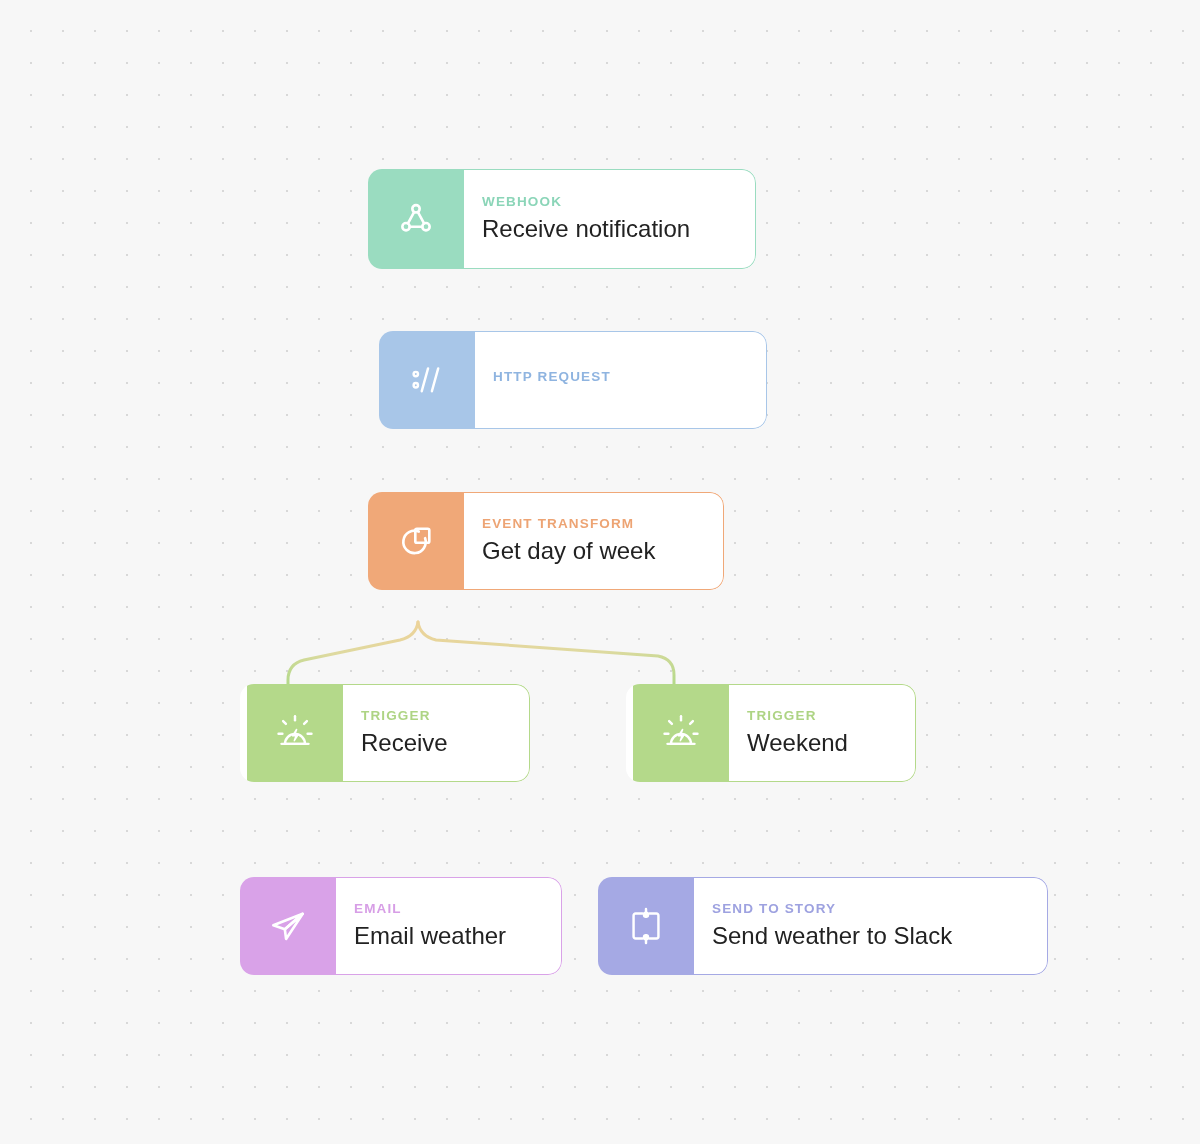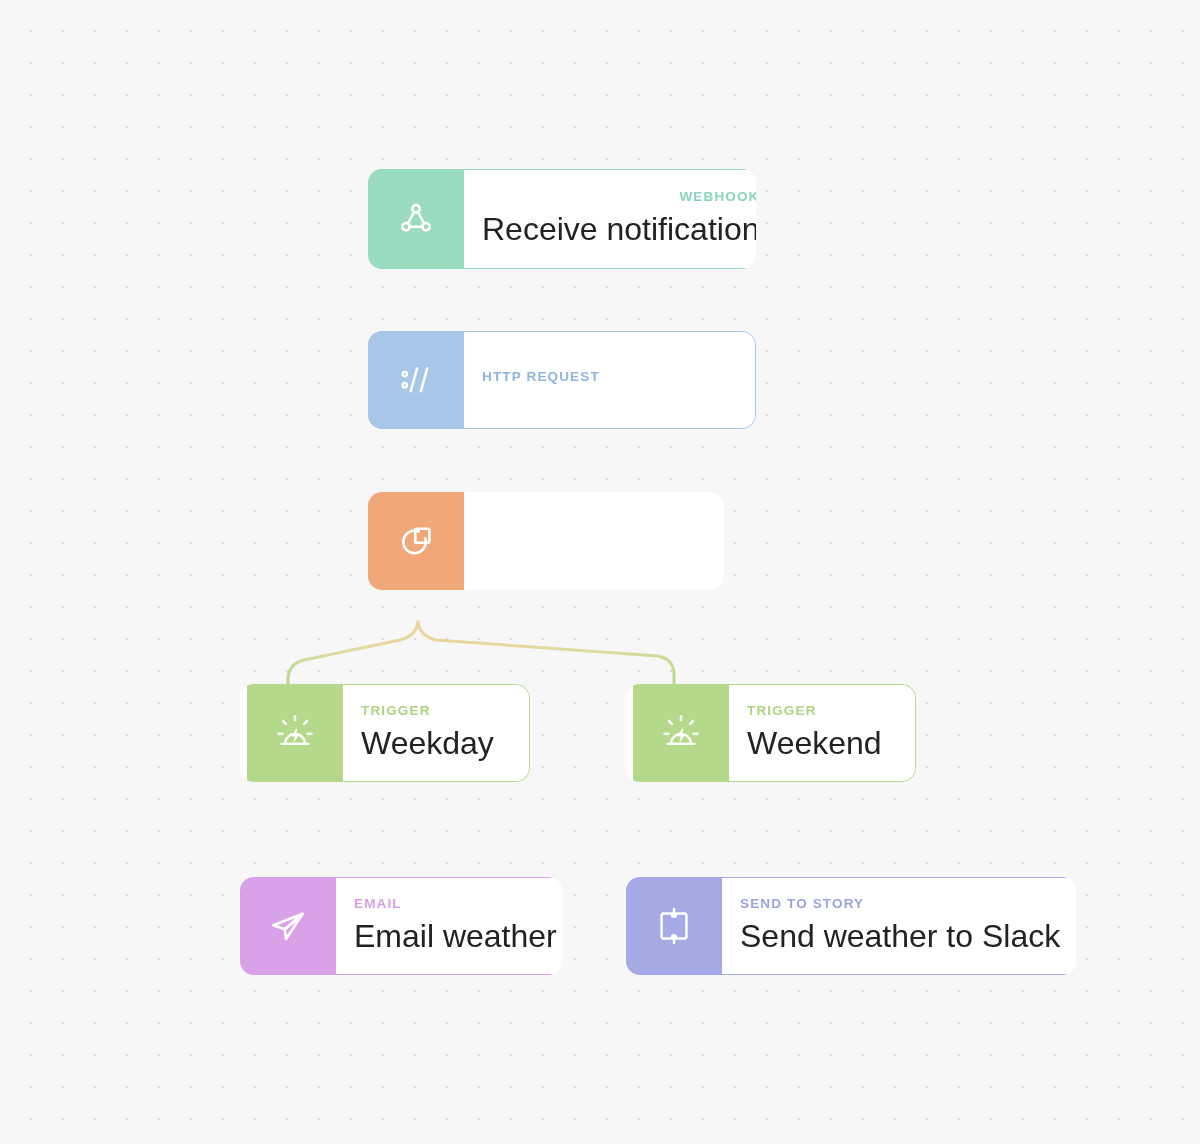--- a/index.html
+++ b/index.html
@@ -69,36 +69,36 @@
   }
   .node-kicker {
     font-size: 13.5px;
     font-weight: 700;
     letter-spacing: 1.15px;
     text-transform: uppercase;
     line-height: 1;
     margin-bottom: 7px;
   }
   .node-title {
-    font-size: 32px;
+    font-size: 24px;
     font-weight: 400;
     color: #222222;
     line-height: 1.15;
     white-space: nowrap;
   }
   .node-icon svg {
     display: block;
   }
 
   
   .theme-webhook  { border-color: #9adcc0; }
   .theme-webhook  .node-icon { background: #9adcc0; }
-  .theme-webhook  .node-kicker { color: #8bd5b8; text-align: right; }
-
-  .theme-http     { border-color: #a8c6e8; }
+  .theme-webhook  .node-kicker { color: #8bd5b8; }
+
+  .theme-http     { border-color: #a8c6e8; margin-left: 11px; }
   .theme-http     .node-icon { background: #a8c6e8; }
   .theme-http     .node-kicker { color: #8fb4e0; }
 
   .theme-event    { border-color: #f0a878; }
   .theme-event    .node-icon { background: #f0a878; }
   .theme-event    .node-kicker { color: #eda474; }
 
   .theme-trigger  { border-color: #b4d98a; padding-left: 7px; }
   .theme-trigger  .node-icon { background: #b4d98a; }
   .theme-trigger  .node-kicker { color: #aed484; }
@@ -111,21 +111,21 @@
   .theme-story    .node-icon { background: #a5a9e4; }
   .theme-story    .node-kicker { color: #9ea2e0; }
 
   
   #node-webhook { left: 368px; top: 169px;  width: 388px; height: 100px; }
   #node-http    { left: 368px; top: 331px;  width: 388px; height: 98px;  }
   #node-event   { left: 368px; top: 492px;  width: 356px; height: 98px;  }
   #node-weekend { left: 240px; top: 684px;  width: 290px; height: 98px;  }
   #node-weekday { left: 626px; top: 684px;  width: 290px; height: 98px;  }
   #node-email   { left: 240px; top: 877px;  width: 322px; height: 98px;  }
-  #node-story   { left: 626px; top: 877px;  width: 450px; height: 98px;  }
+  #node-story   { left: 598px; top: 877px;  width: 450px; height: 98px;  }
 </style>
 </head>
 <body>
 
 <div id="canvas">
 
   <svg id="edges" viewBox="0 0 1200 1144" width="1200" height="1144">
     <defs>
       <linearGradient id="g-webhook-http" x1="0" y1="0" x2="0" y2="1">
         <stop offset="0%" stop-color="#9adcc0"></stop>
@@ -205,39 +205,43 @@
       <div class="node-kicker">HTTP REQUEST</div>
     </div>
   </div>
 
   <div class="node theme-event" id="node-event">
     <div class="node-icon">
       <svg width="42" height="42" viewBox="0 0 24 24" fill="none" stroke="#ffffff" stroke-width="1.5" stroke-linecap="round" stroke-linejoin="round">
         <path d="M13.6 6.6 A 6.4 6.4 0 1 0 17.2 10.4"></path>
         <rect x="11.6" y="5.0" width="8.0" height="8.0" rx="0.9"></rect>
       </svg>
+    </div>
+    <div class="node-body">
+      <div class="node-kicker">EVENT TRANSFORM</div>
+      <div class="node-title">Get day of week</div>
     </div>
   </div>
 
   <div class="node theme-trigger" id="node-weekend">
     <div class="node-icon">
       <svg width="42" height="42" viewBox="0 0 24 24" fill="none" stroke="#ffffff" stroke-width="1.4" stroke-linecap="round" stroke-linejoin="round">
         <path d="M6.3 18.2 A 5.7 5.7 0 0 1 17.7 18.2 Z"></path>
         <path d="M4.3 18.2 L19.7 18.2"></path>
         <path d="M12 2.4 L12 4.7"></path>
         <path d="M5.2 5.2 L6.8 6.8"></path>
         <path d="M18.8 5.2 L17.2 6.8"></path>
         <path d="M2.6 12.4 L4.8 12.4"></path>
         <path d="M21.4 12.4 L19.2 12.4"></path>
         <path d="M12.9 10.0 L10.6 13.6 L12.6 13.6 L11.6 16.4 L13.9 12.8 L11.9 12.8 Z" fill="#ffffff" stroke-width="0.9"></path>
       </svg>
     </div>
     <div class="node-body">
       <div class="node-kicker">TRIGGER</div>
-      <div class="node-title">Weekday</div>
+      <div class="node-title">Receive</div>
     </div>
   </div>
 
   <div class="node theme-trigger" id="node-weekday">
     <div class="node-icon">
       <svg width="42" height="42" viewBox="0 0 24 24" fill="none" stroke="#ffffff" stroke-width="1.4" stroke-linecap="round" stroke-linejoin="round">
         <path d="M6.3 18.2 A 5.7 5.7 0 0 1 17.7 18.2 Z"></path>
         <path d="M4.3 18.2 L19.7 18.2"></path>
         <path d="M12 2.4 L12 4.7"></path>
         <path d="M5.2 5.2 L6.8 6.8"></path>

